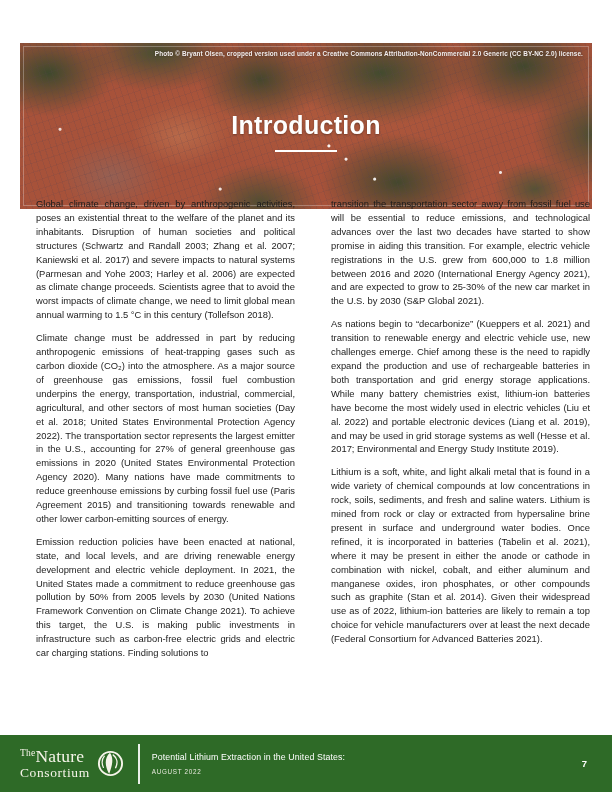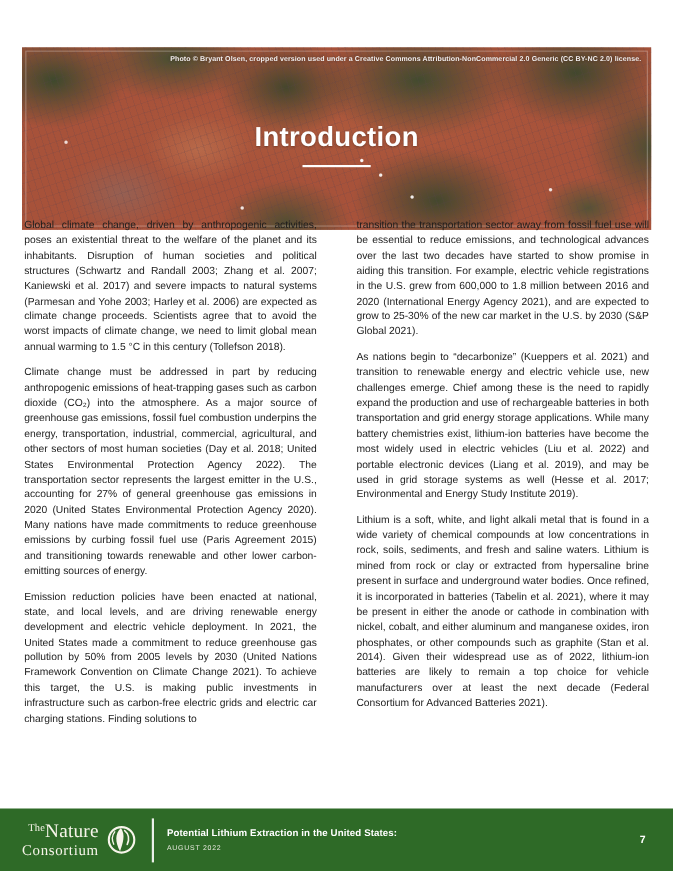--- a/index.html
+++ b/index.html
@@ -78,21 +78,21 @@
     top: 107px; left: 50%;
     width: 62px; height: 2px;
     margin-left: -31px;
     background: #ffffff;
     z-index: 2;
   }
 
   
   .columns {
     position: absolute;
-    top: 197px; left: 22px; right: 22px;
+    top: 197px; left: 36px; right: 22px;
     display: flex;
     gap: 36px;
     justify-content: flex-end;
   }
   .col { flex: 1 1 0; }
   .col p {
     margin: 0 0 9px 0;
     font-size: 9.4px;
     line-height: 13.9px;
     text-align: justify;
@@ -113,21 +113,20 @@
   .logo {
     display: flex;
     align-items: center;
     gap: 7px;
     color: #f7f5ea;
   }
   .logo-text {
     font-family: "Liberation Serif", serif;
     line-height: 1;
     white-space: nowrap;
-    text-align: right;
   }
   .logo-the {
     font-size: 9.5px;
     vertical-align: 6px;
     letter-spacing: .2px;
   }
   .logo-nature { font-size: 17.5px; letter-spacing: .2px; }
   .logo-conservancy {
     font-size: 13.5px;
     margin-top: 1px;
@@ -135,21 +134,21 @@
   }
   .globe { width: 27px; height: 27px; }
   .footer-divider {
     width: 2px; height: 40px;
     background: rgba(255,255,255,.9);
     margin: 0 12px 0 14px;
   }
   .footer-titles { color: #ffffff; }
   .footer-title-line {
     font-size: 8.8px;
-    font-weight: bold;
+    font-weight: normal;
     line-height: 11.5px;
     letter-spacing: .1px;
   }
   .footer-date {
     font-size: 6.3px;
     letter-spacing: .7px;
     margin-top: 4px;
     color: #e9ead f;
     color: #e9eadf;
   }

